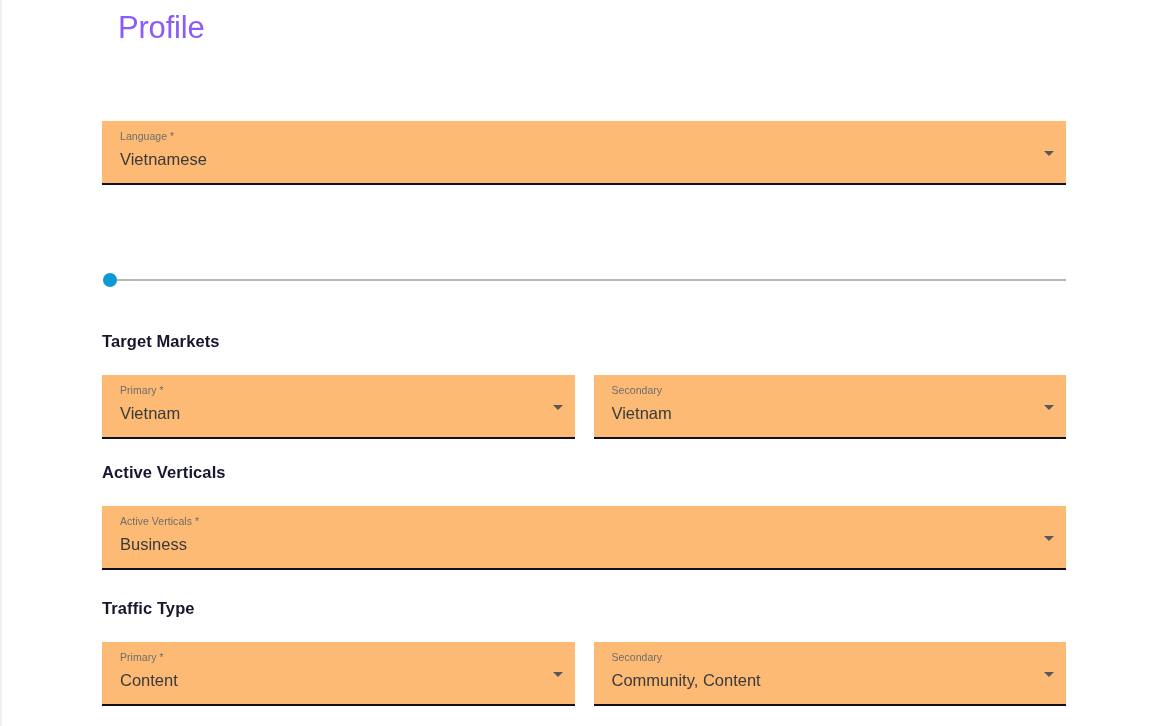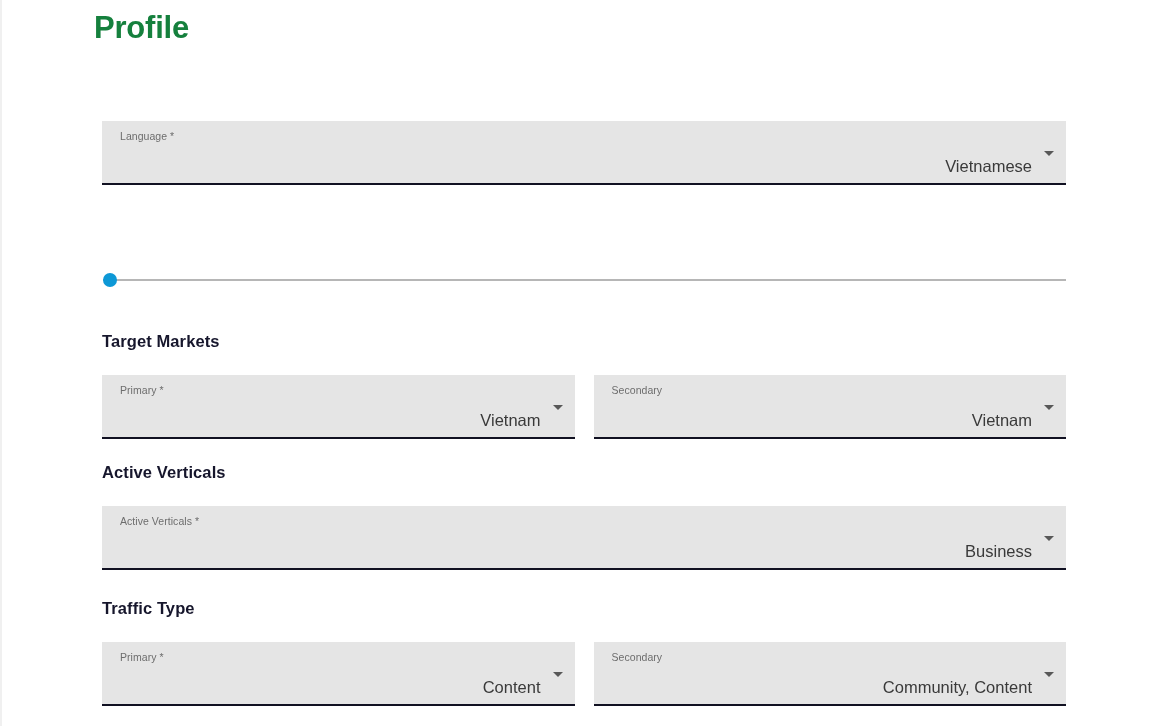--- a/index.html
+++ b/index.html
@@ -20,68 +20,67 @@
   .page {
     position: relative;
     width: 1167px;
     height: 726px;
     padding: 0;
   }
 
   
   .page-title {
     position: absolute;
-    left: 92px;
+    left: 116px;
     top: 8px;
     font-size: 31px;
-    font-weight: 700;
+    font-weight: 400;
     letter-spacing: -0.2px;
-    color: #15803d;
+    color: #8b5cf6;
     line-height: 40px;
   }
 
   
   .section-heading {
     font-size: 16.5px;
     font-weight: 700;
     color: #16162c;
     letter-spacing: 0.1px;
   }
 
   
   .field {
     position: relative;
-    background: #e5e5e5;
+    background: #fdba74;
     border-bottom: 2px solid #111122;
     height: 64px;
     padding: 9px 34px 0 18px;
     overflow: hidden;
   }
 
   .field-label {
     font-size: 10.5px;
     line-height: 13px;
     color: #6d6d6d;
     letter-spacing: 0.05px;
     white-space: nowrap;
   }
 
   .field-label .req {
     color: #6d6d6d;
   }
 
   .field-value {
-    margin-top: 12px;
+    margin-top: 5px;
     font-size: 16.5px;
     line-height: 22px;
     color: #3a3a3a;
     white-space: nowrap;
     overflow: hidden;
     text-overflow: ellipsis;
-    text-align: right;
   }
 
   .caret {
     position: absolute;
     right: 12px;
     top: 30px;
     width: 0;
     height: 0;
     border-left: 5px solid transparent;
     border-right: 5px solid transparent;

